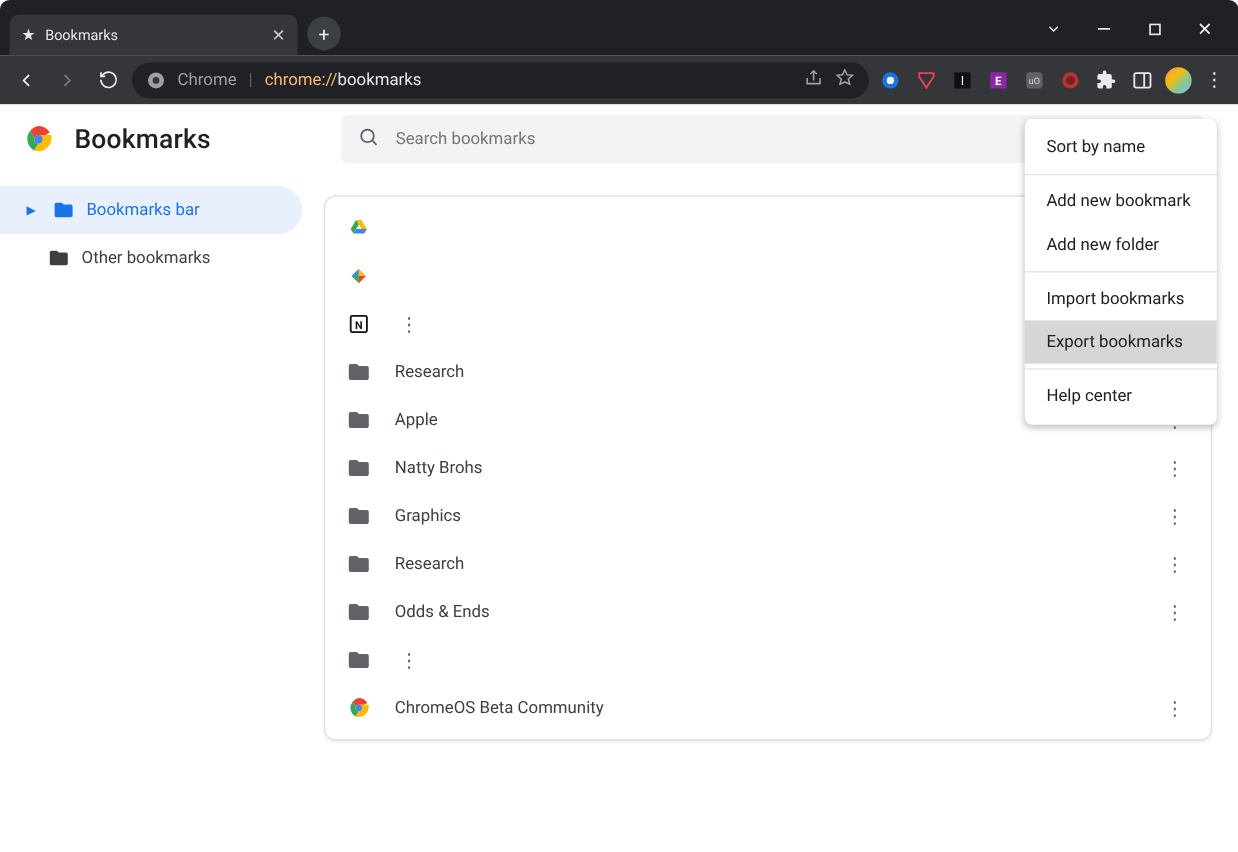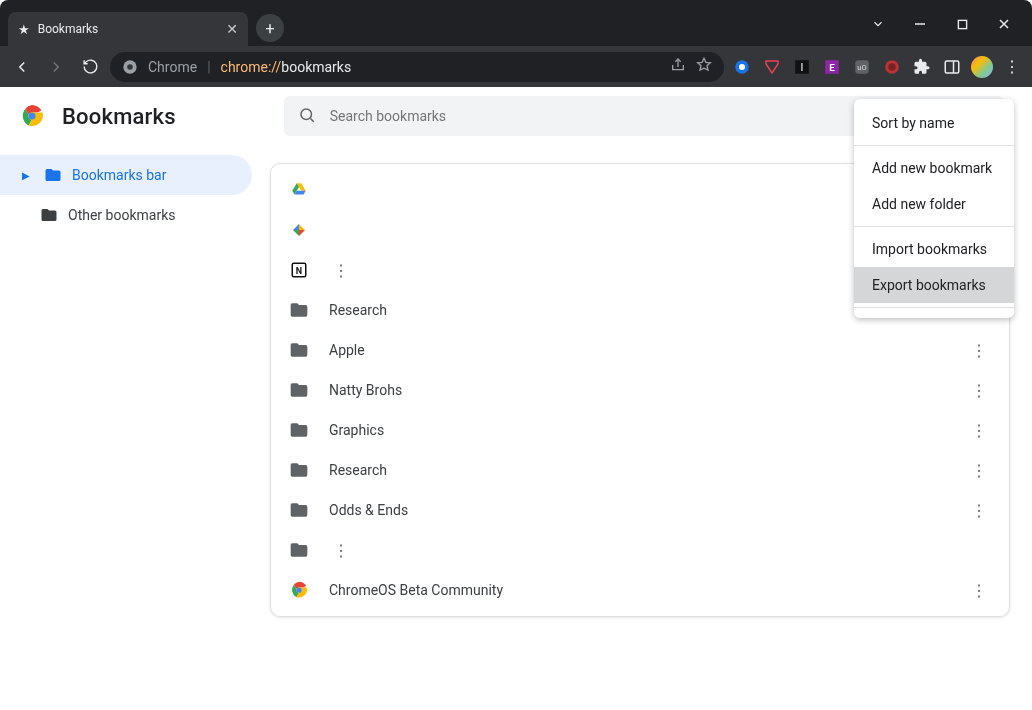--- a/index.html
+++ b/index.html
@@ -370,16 +370,17 @@
 
     <div class="menu" id="menu">
         <div class="menu-item">Sort by name</div>
         <div class="menu-sep"></div>
         <div class="menu-item">Add new bookmark</div>
         <div class="menu-item">Add new folder</div>
         <div class="menu-sep"></div>
         <div class="menu-item">Import bookmarks</div>
         <div class="menu-item hover">Export bookmarks</div>
         <div class="menu-sep"></div>
+        <div class="menu-item">Help center</div>
       </div>
 
   </div>
 </div>
 
 </body></html>

